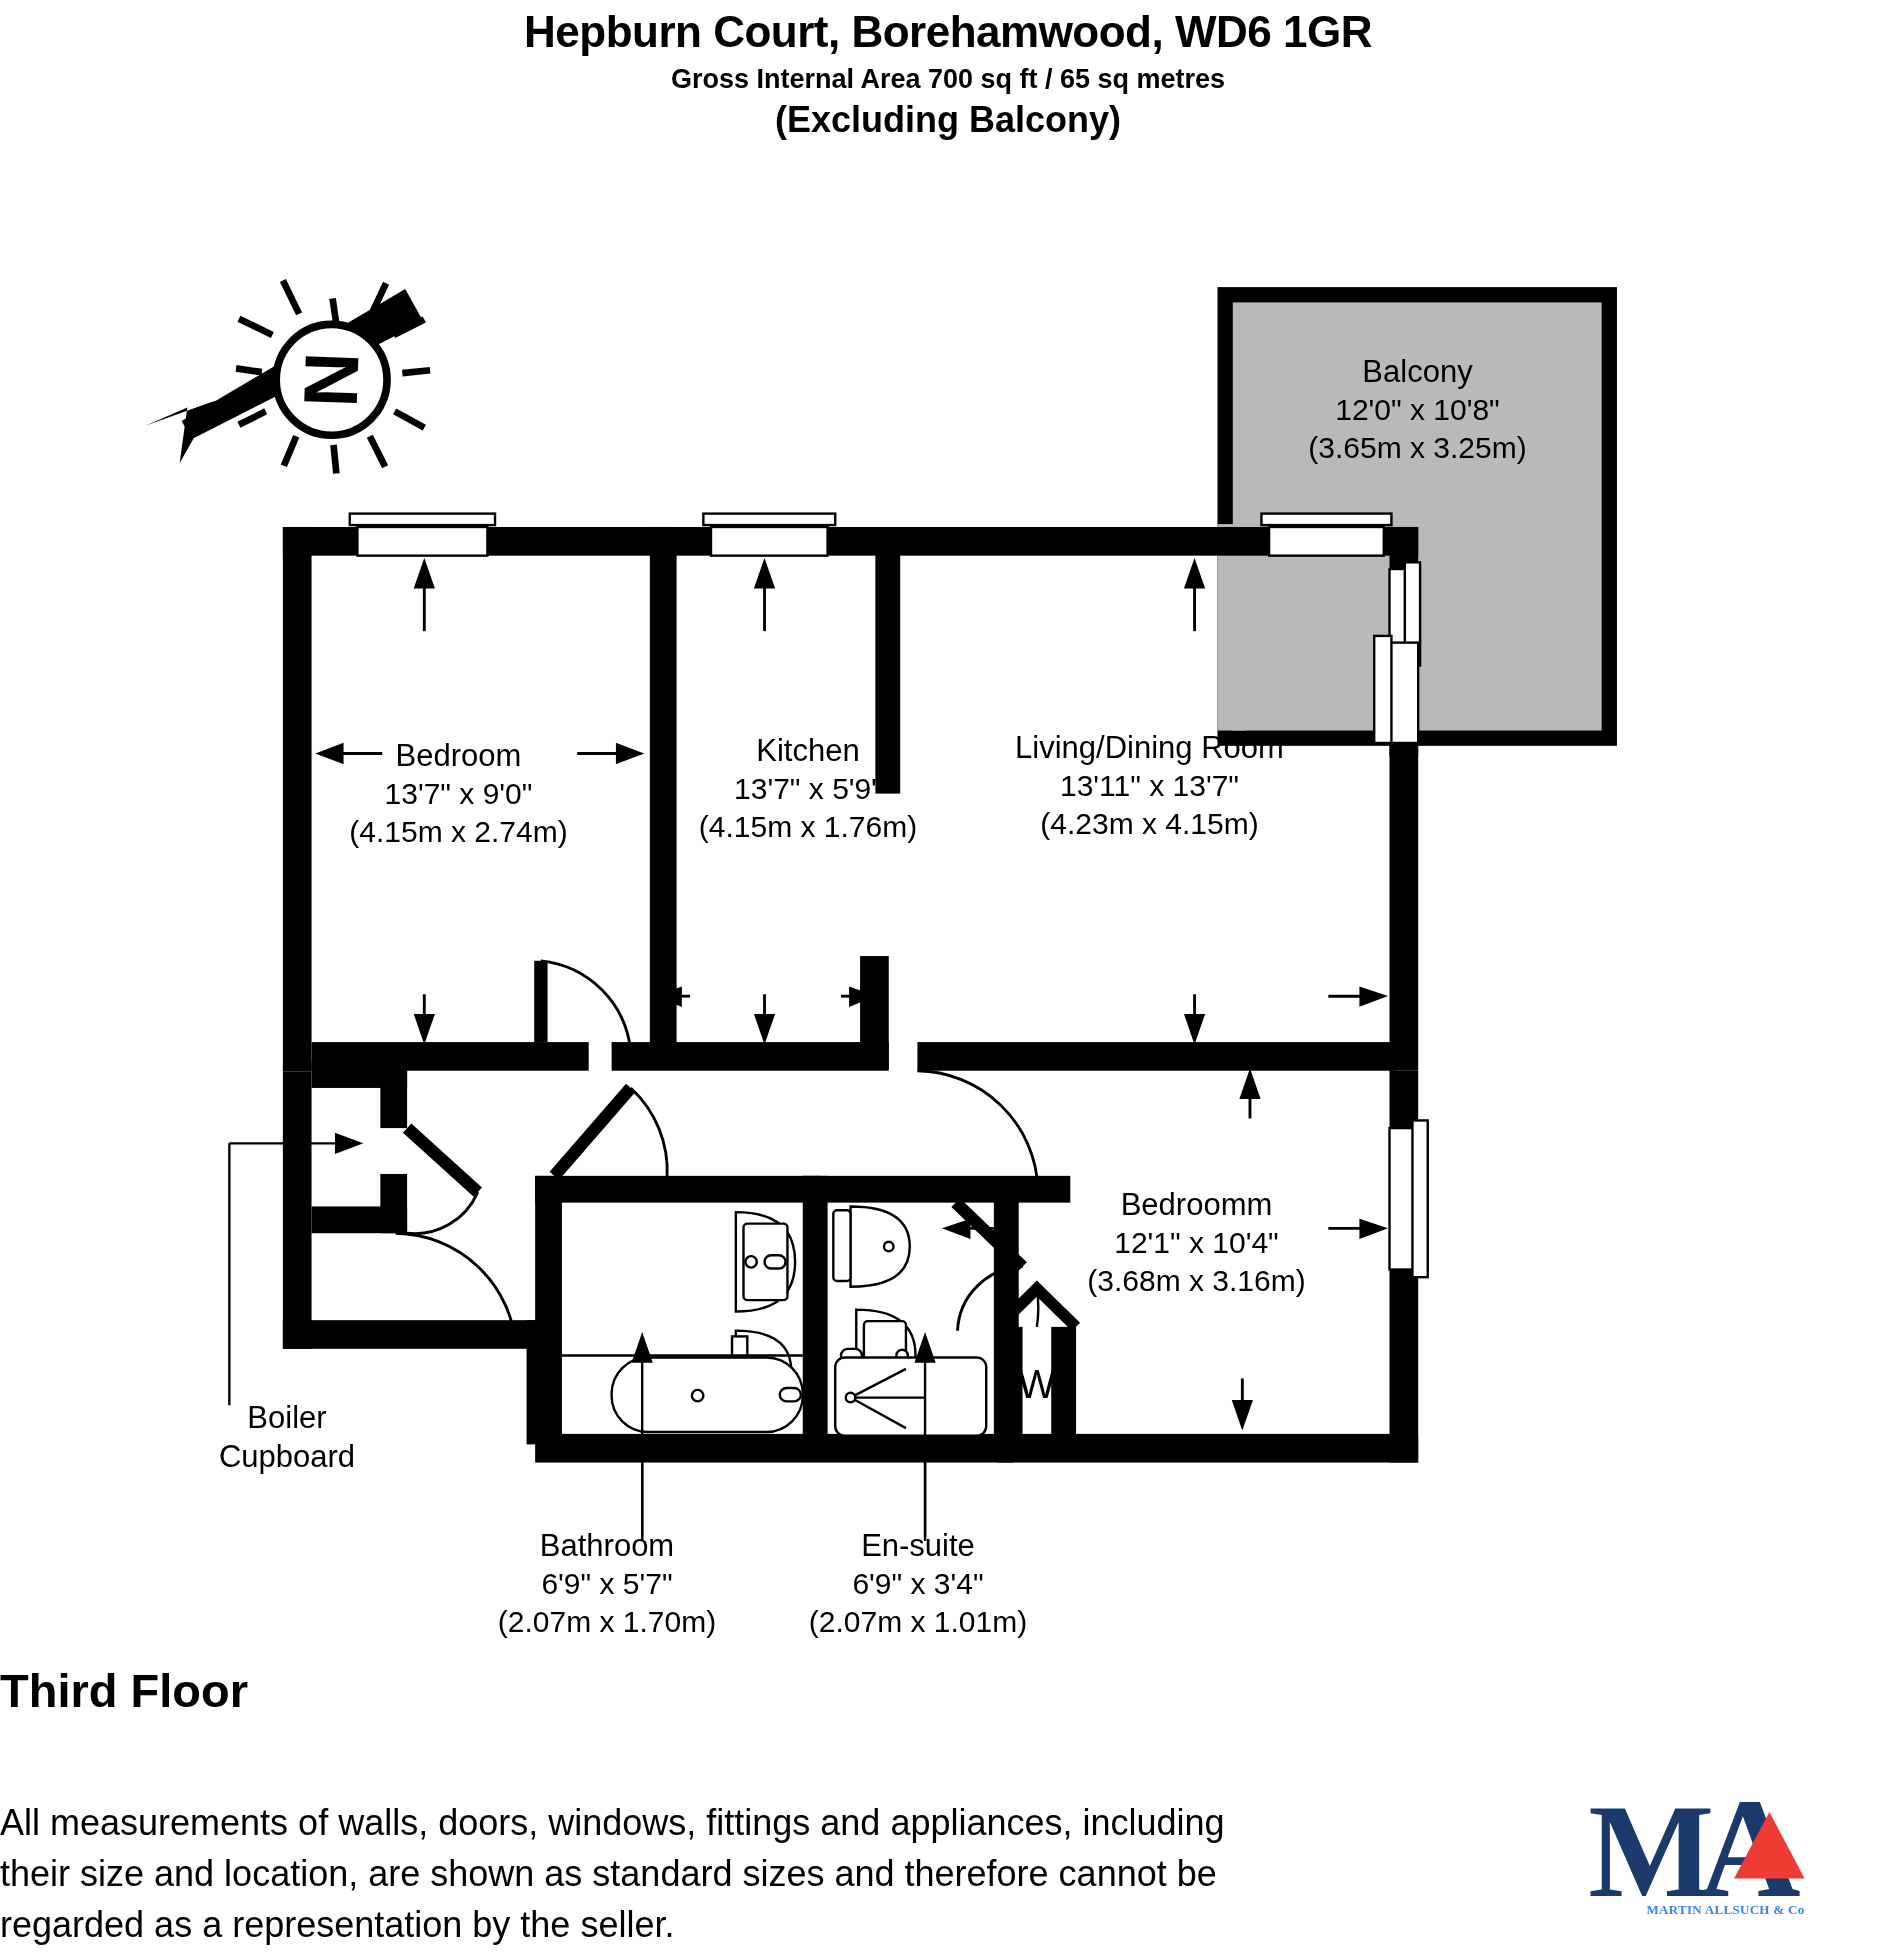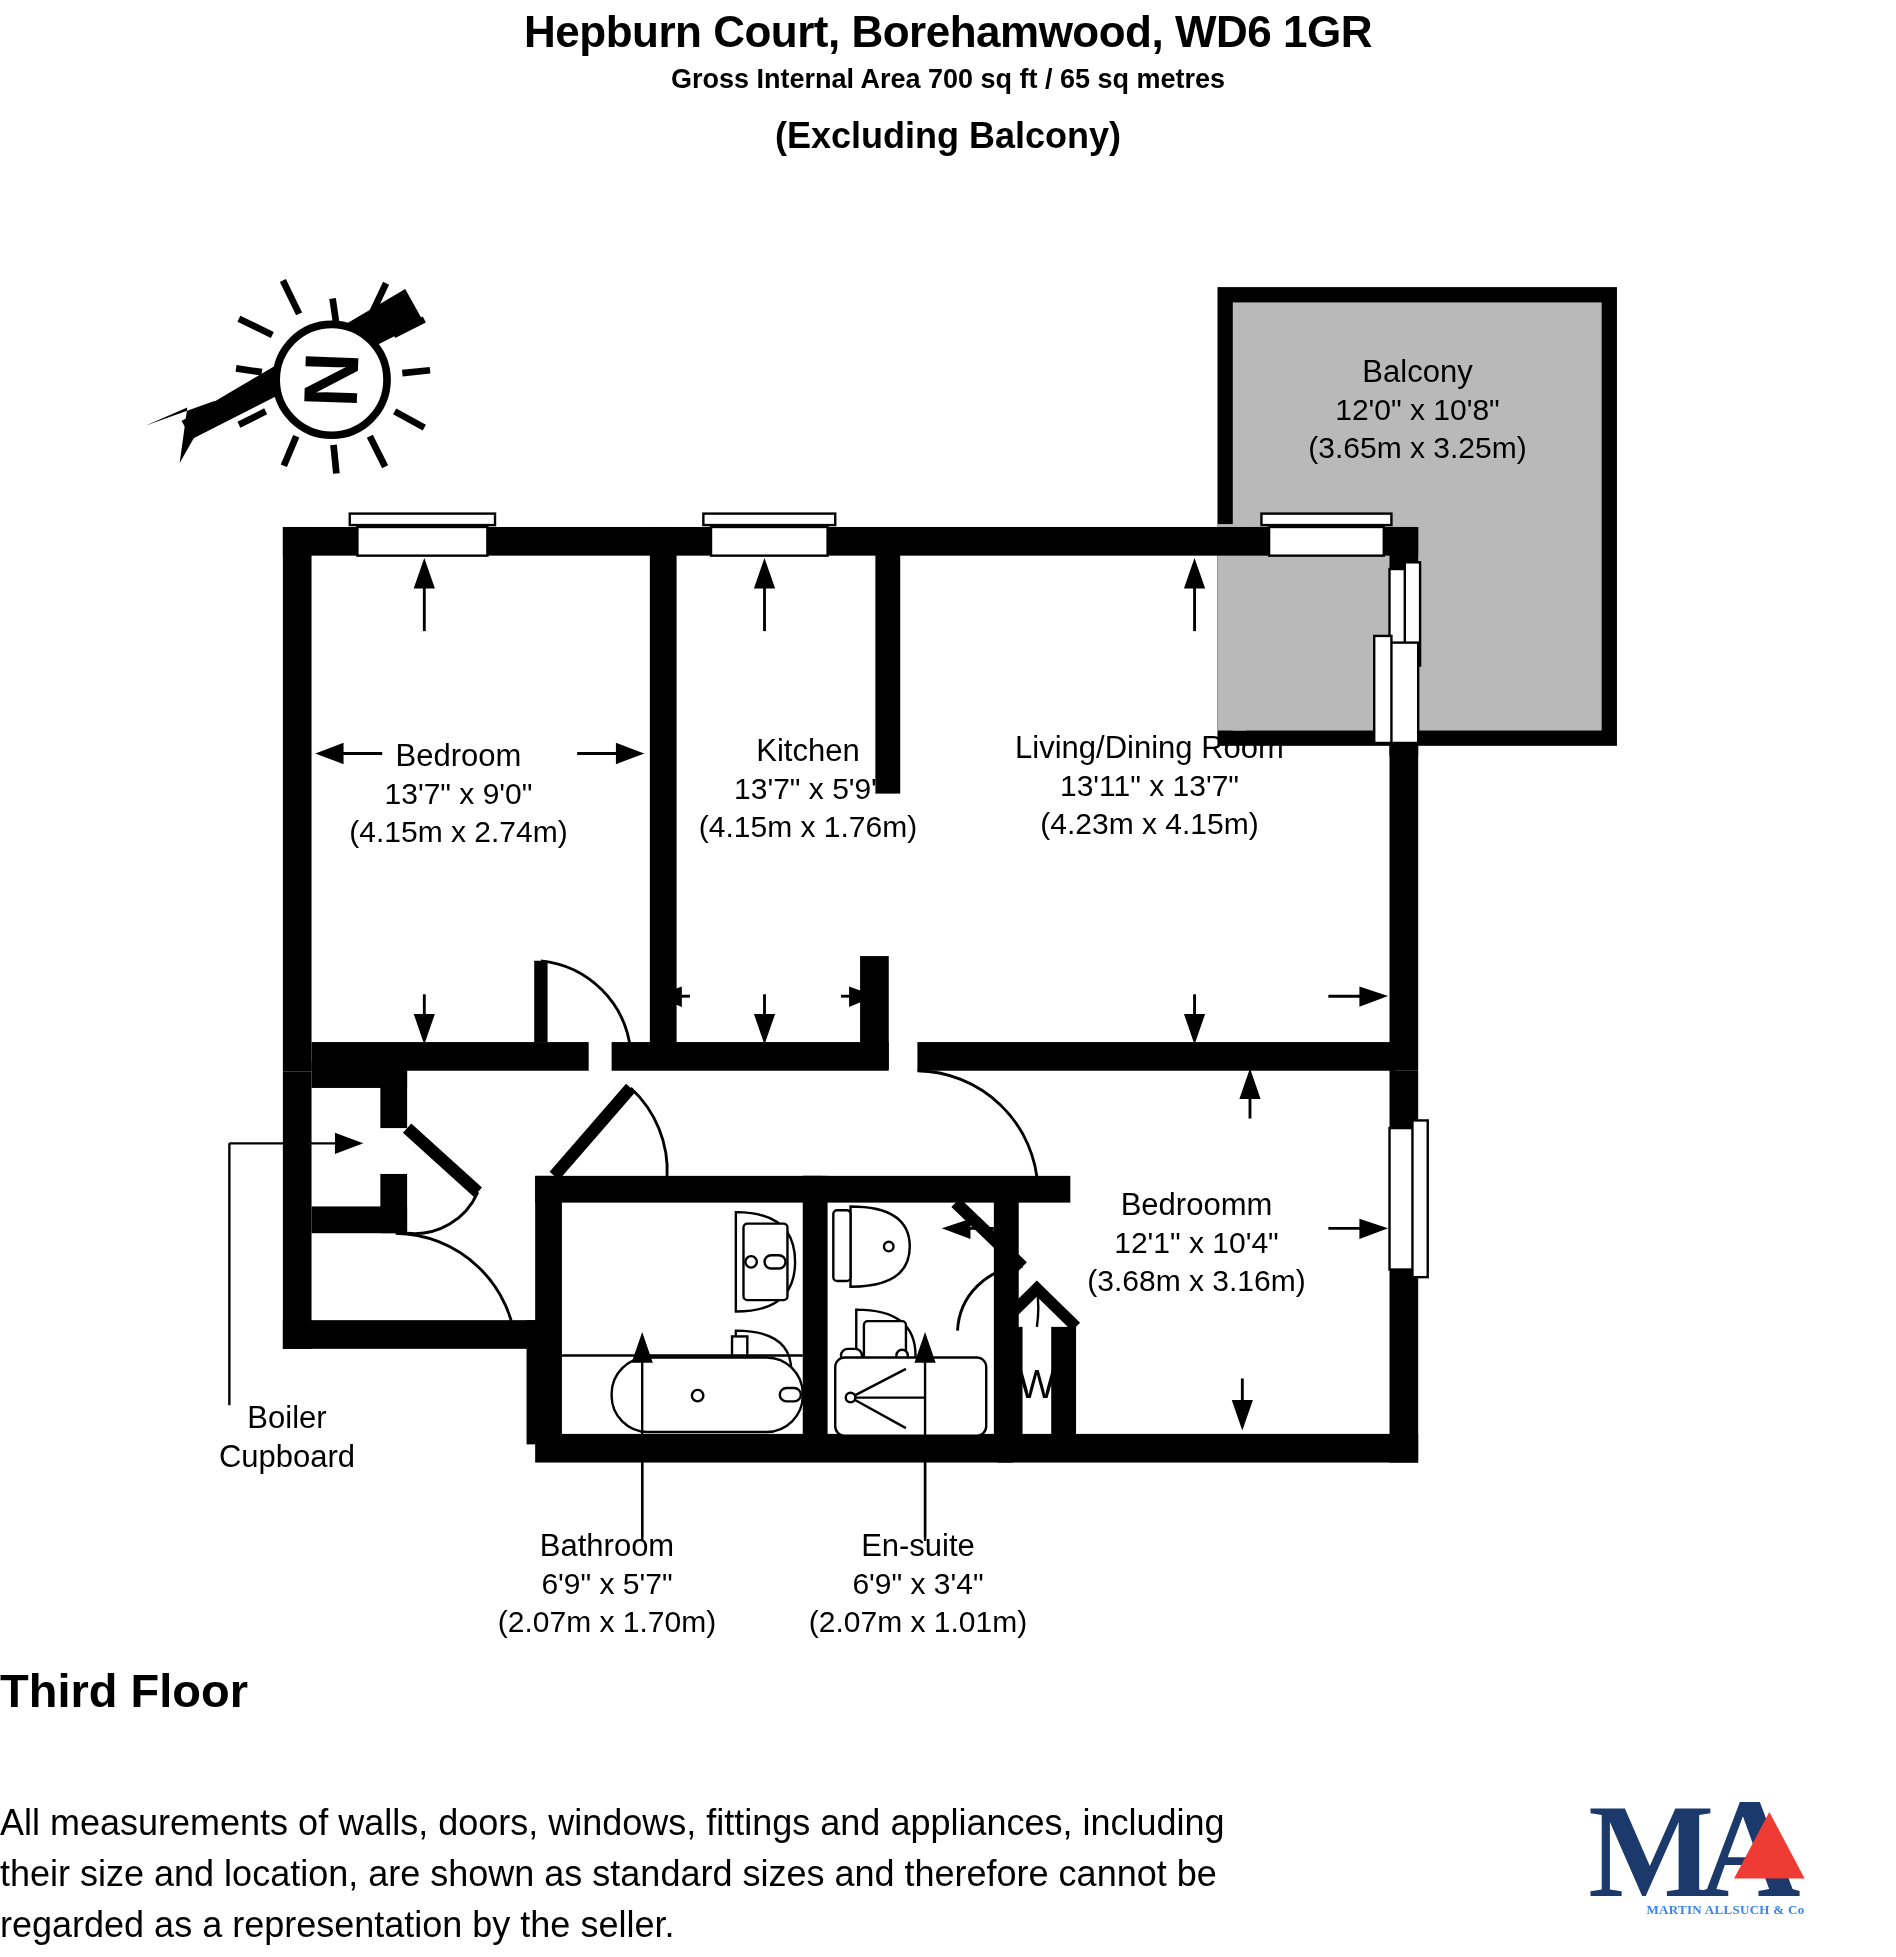--- a/index.html
+++ b/index.html
@@ -1,21 +1,21 @@
 <!DOCTYPE html>
 <html><head>
 <meta charset="utf-8">
 <style>
   html,body{margin:0;padding:0;background:#fff;}
   body{width:1896px;height:1958px;font-family:"Liberation Sans",sans-serif;color:#000;position:relative;overflow:hidden;}
 
   .header{width:100%;text-align:center;padding-top:5px;}
   .title{font-size:44px;font-weight:bold;letter-spacing:-0.5px;line-height:1.22;}
   .subtitle{font-size:27px;font-weight:bold;line-height:1.28;margin-top:3px;}
-  .subtitle2{font-size:36px;font-weight:bold;line-height:1.28;margin-top:17px;}
+  .subtitle2{font-size:36px;font-weight:bold;line-height:1.28;margin-top:1px;}
 
   .canvas{position:absolute;left:0;top:0;width:1896px;height:1958px;}
 
   .lbl{position:absolute;text-align:center;font-weight:normal;line-height:1.26;white-space:nowrap;}
   .lbl .nm{font-size:31px;}
   .lbl .dim{font-size:30px;}
 
   .footer{position:absolute;left:0;top:1797px;width:1558px;text-align:left;
           font-size:36px;line-height:1.42;}
   .floorlabel{position:absolute;width:100%;top:1663px;text-align:left;font-size:47px;font-weight:bold;}

